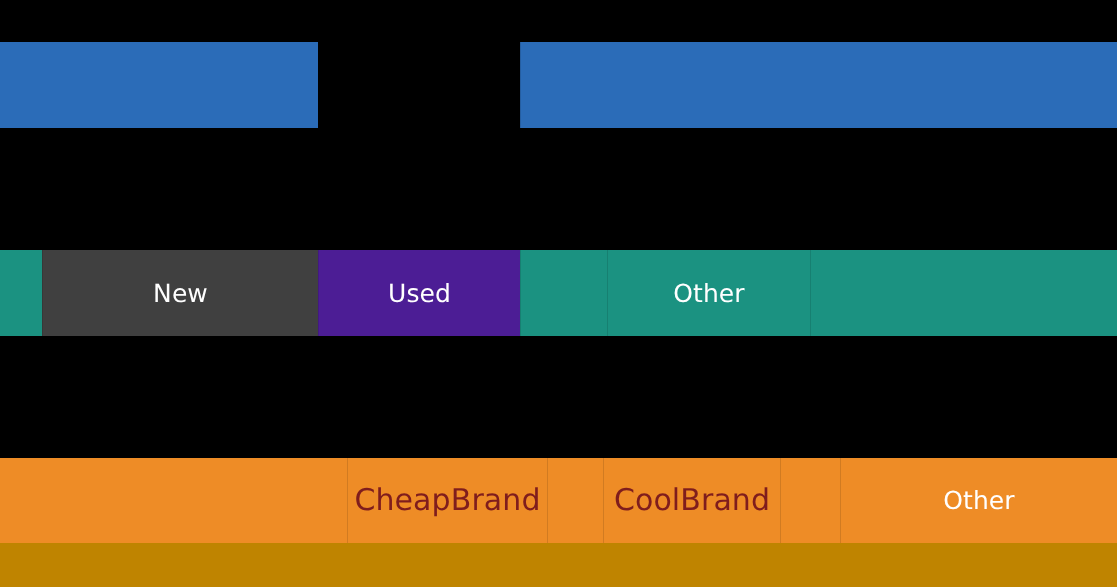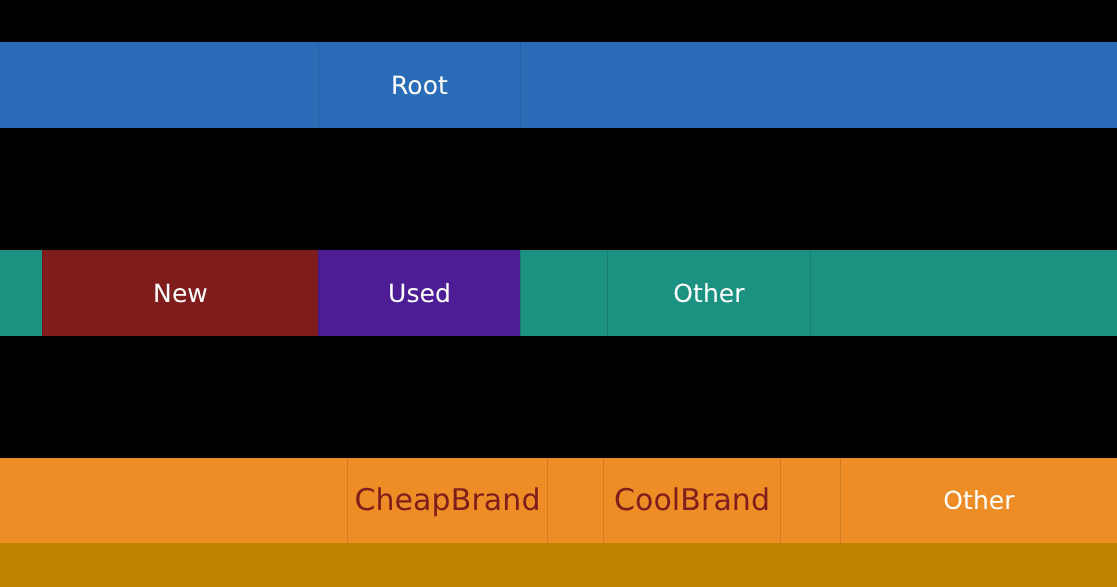--- a/index.html
+++ b/index.html
@@ -42,28 +42,25 @@
   }
   
   .seg + .seg { border-left:1px solid rgba(0,0,0,0.12); }
 </style>
 </head>
 <body>
 
 <div id="chart" style="background: rgb(0, 0, 0); width: 1117px; height: 587px;">
     <div class="band" style="top: 42px; height: 86px;">
       <div class="seg nolabel" style="left: 0px; width: 318px; background: rgb(43, 108, 184);"></div>
-      <div class="seg" style="left: 318px; width: 202px; background: rgb(43, 108, 184);">
-        <span class="lbl" style="color: rgb(255, 255, 255); font-size: 25px;">Root</span>
-      </div>
       <div class="seg nolabel" style="left: 520px; width: 597px; background: rgb(43, 108, 184);"></div>
     </div>
     <div class="band" style="top: 250px; height: 86px;">
       <div class="seg nolabel" style="left: 0px; width: 42px; background: rgb(27, 146, 129);"></div>
-      <div class="seg" style="left: 42px; width: 276px; background: #7f1d1d; text-align: right;">
+      <div class="seg" style="left: 42px; width: 276px; background: #404040; text-align: right;">
         <span class="lbl" style="color: rgb(255, 255, 255); font-size: 25px;">New</span>
       </div>
       <div class="seg" style="left: 318px; width: 202px; background: #4c1d95;">
         <span class="lbl" style="color: rgb(255, 255, 255); font-size: 25px;">Used</span>
       </div>
       <div class="seg nolabel" style="left: 520px; width: 87px; background: rgb(27, 146, 129);"></div>
       <div class="seg" style="left: 607px; width: 203px; background: rgb(27, 146, 129);">
         <span class="lbl" style="color: rgb(255, 255, 255); font-size: 25px;">Other</span>
       </div>
       <div class="seg nolabel" style="left: 810px; width: 307px; background: rgb(27, 146, 129);"></div>

